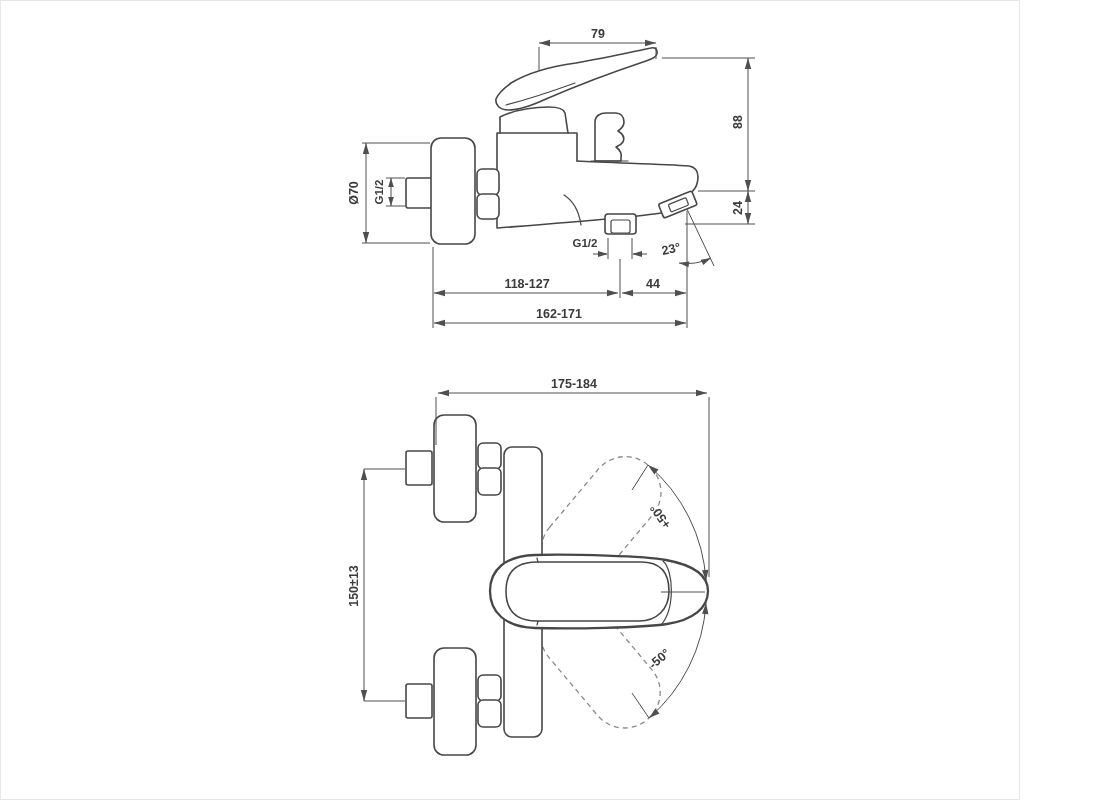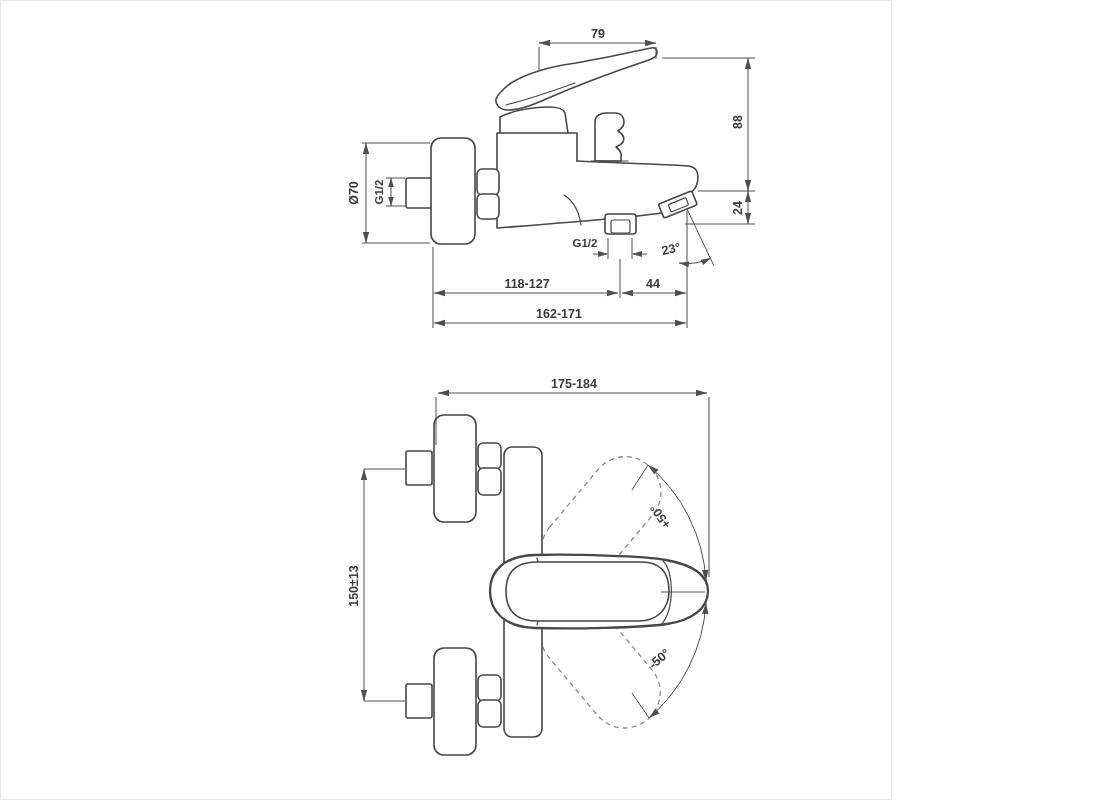--- a/index.html
+++ b/index.html
@@ -1,21 +1,21 @@
 <!DOCTYPE html>
 <html style="--line: #474747; --dim: #4f4f4f; --dashed: #8a8a8a; --text: #3a3a3a; --background: #ffffff; --border: #e7e7e7;"><head>
 <meta charset="utf-8">
 <style>
   :root{
     --line:#474747; --dim:#4f4f4f; --dashed:#8a8a8a; --text:#3a3a3a;
     --background:#ffffff; --border:#e7e7e7;
   }
   html,body{margin:0;padding:0;background:#fff;}
   .canvas{
-    width:892px;height:800px;background:var(--background);
+    width:1020px;height:800px;background:var(--background);
     border:1px solid var(--border);box-sizing:border-box;position:relative;
     font-family:"Liberation Sans",sans-serif;
   }
   svg{display:block}
   .obj{fill:none;stroke:var(--line);stroke-width:1.6;stroke-linecap:round;stroke-linejoin:round}
   .objf{fill:var(--background);stroke:var(--line);stroke-width:1.6;stroke-linecap:round;stroke-linejoin:round}
   .thin{stroke-width:1.2}
   .thick{stroke-width:2.3}
   .dim{fill:none;stroke:var(--dim);stroke-width:1;stroke-linecap:butt}
   .dash{fill:var(--background);stroke:var(--dashed);stroke-width:1.3;stroke-dasharray:5 4}

